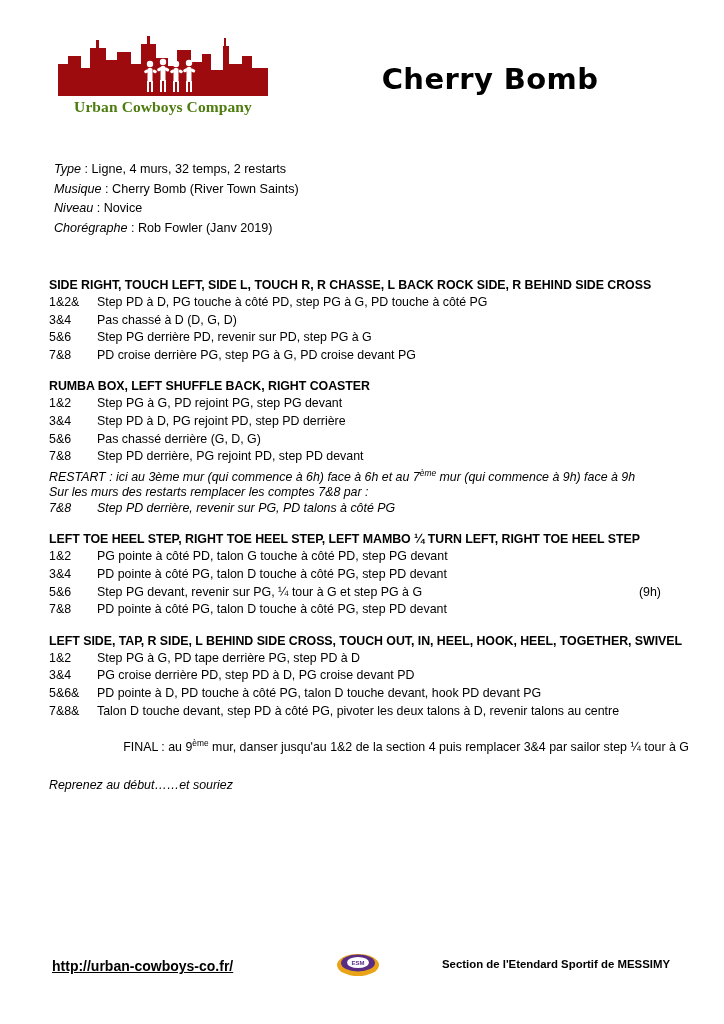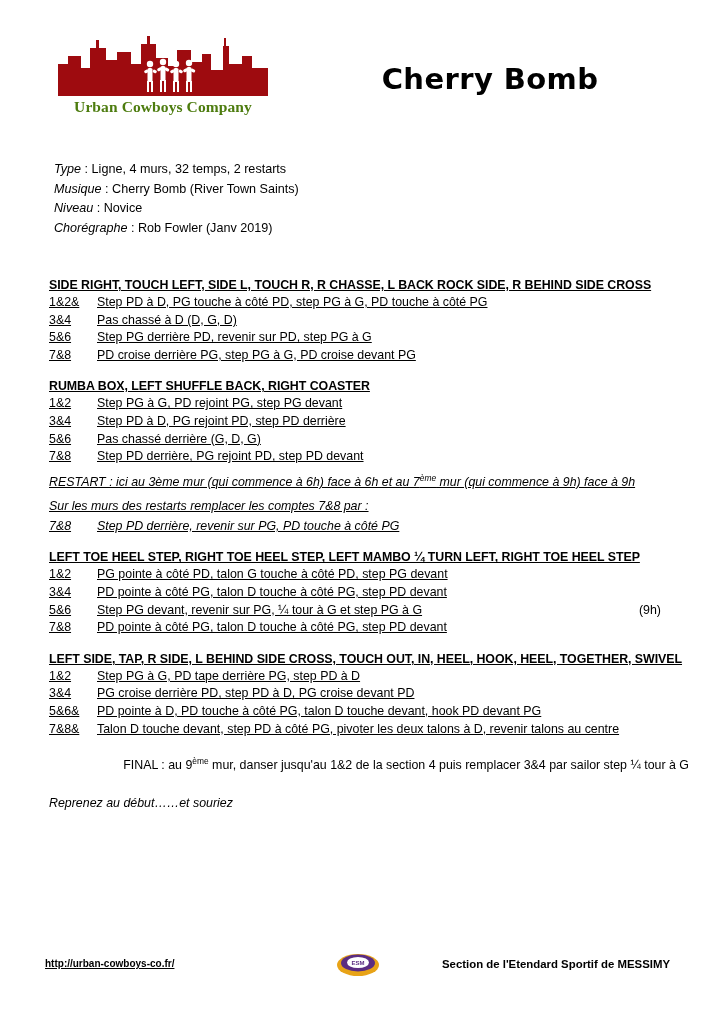--- a/index.html
+++ b/index.html
@@ -79,21 +79,20 @@
   
   .content {
     position: absolute;
     left: 49px;
     top: 278px;
     width: 640px;
     font-size: 12.4px;
   }
   .section {
     margin-bottom: 15px;
-    text-decoration: underline;
   }
   .sec-title {
     font-weight: bold;
     font-size: 12.4px;
     margin-bottom: 2px;
     letter-spacing: -.05px;
   }
   .step-row {
     display: flex;
     line-height: 17.6px;
@@ -101,21 +100,21 @@
   }
   .cnt {
     width: 48px;
     flex: 0 0 48px;
   }
   .txt {
     flex: 1 1 auto;
   }
   .note {
     font-style: italic;
-    line-height: 24px;
+    line-height: 15px;
   }
   .note sup {
     font-size: 8.4px;
     vertical-align: super;
   }
   .restart-steps {
     display: flex;
     line-height: 17.6px;
     font-style: italic;
   }
@@ -139,23 +138,23 @@
   
   .footer {
     position: absolute;
     left: 0;
     bottom: 38px;
     width: 724px;
     height: 34px;
   }
   .footer-url {
     position: absolute;
-    left: 45px;
+    left: 52px;
     top: 6px;
-    font-size: 10px;
+    font-size: 14px;
     font-weight: bold;
     text-decoration: underline;
     color: #000;
   }
   .footer-logo {
     position: absolute;
     left: 336px;
     top: -4px;
     width: 44px;
     height: 34px;
@@ -290,21 +289,21 @@
       <div class="step-row">
         <span class="cnt">7&amp;8</span>
         <span class="txt">Step PD derrière, PG rejoint PD, step PD devant</span>
       </div>
       <div class="note">
         <span>RESTART : ici au 3ème mur (qui commence à 6h) face à 6h et au 7</span><sup>ème</sup><span> mur (qui commence à 9h) face à 9h</span>
       </div>
       <div class="note">Sur les murs des restarts remplacer les comptes 7&amp;8 par :</div>
       <div class="restart-steps">
         <span class="cnt">7&amp;8</span>
-        <span class="txt">Step PD derrière, revenir sur PG, PD touche à côté PG</span>
+        <span class="txt">Step PD derrière, revenir sur PG, PD talons à côté PG</span>
       </div>
     </div>
 
     <div class="section">
       <div class="sec-title">LEFT TOE HEEL STEP, RIGHT TOE HEEL STEP, LEFT MAMBO ¼ TURN LEFT, RIGHT TOE HEEL STEP</div>
       <div class="step-row">
         <span class="cnt">1&amp;2</span>
         <span class="txt">PG pointe à côté PD, talon G touche à côté PD, step PG devant</span>
       </div>
       <div class="step-row">

